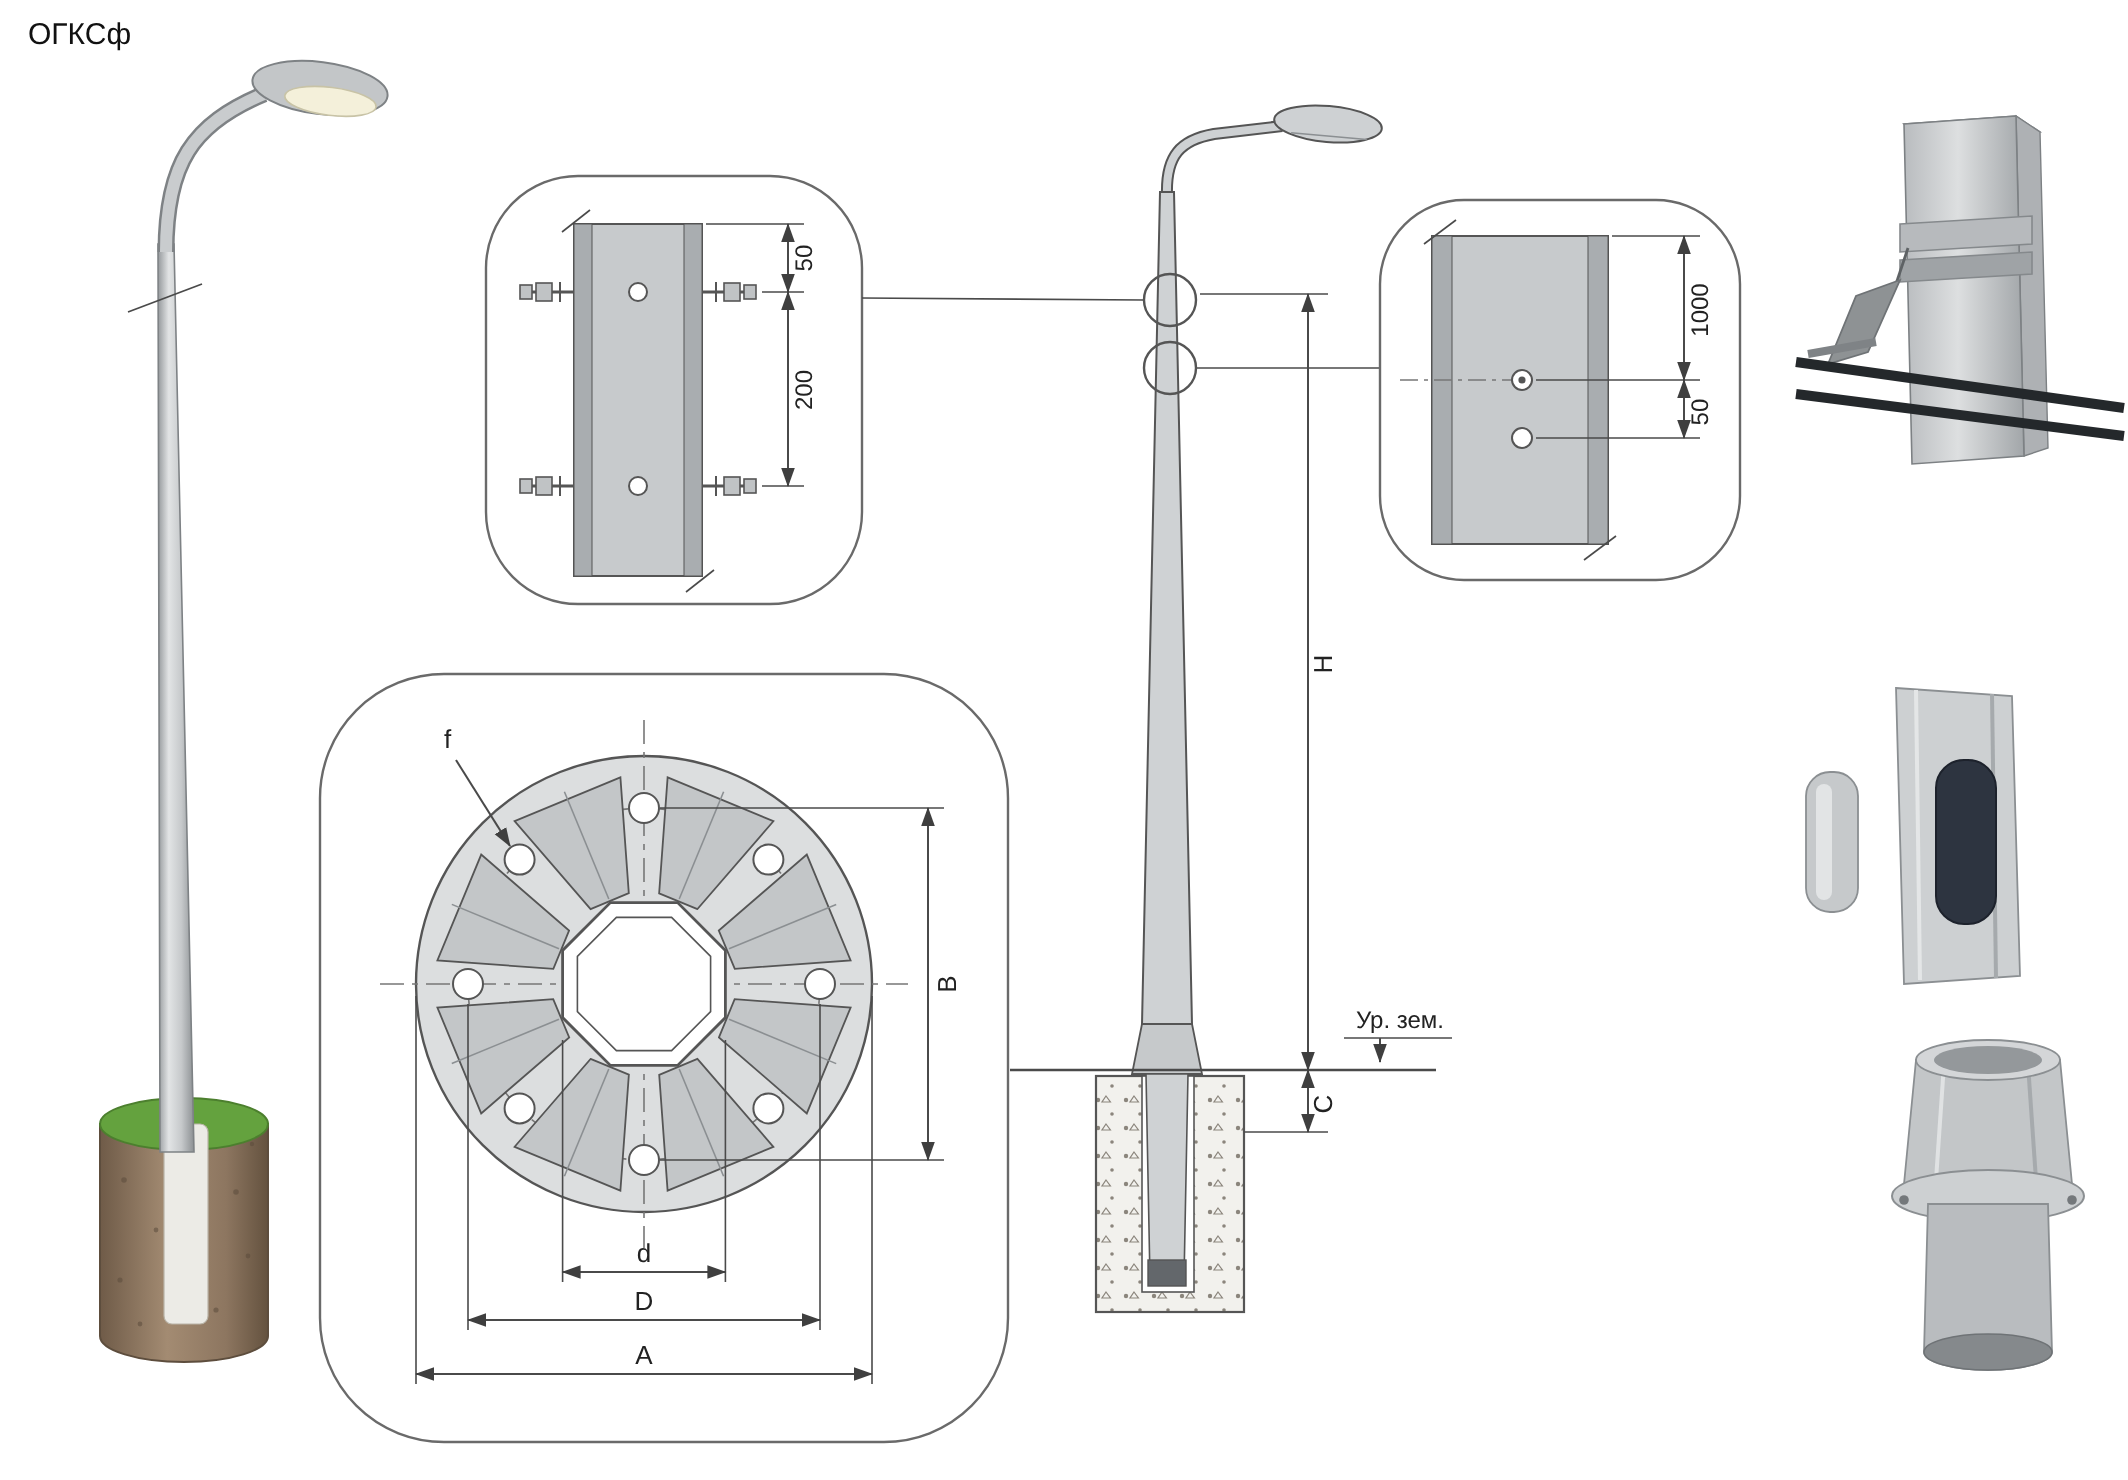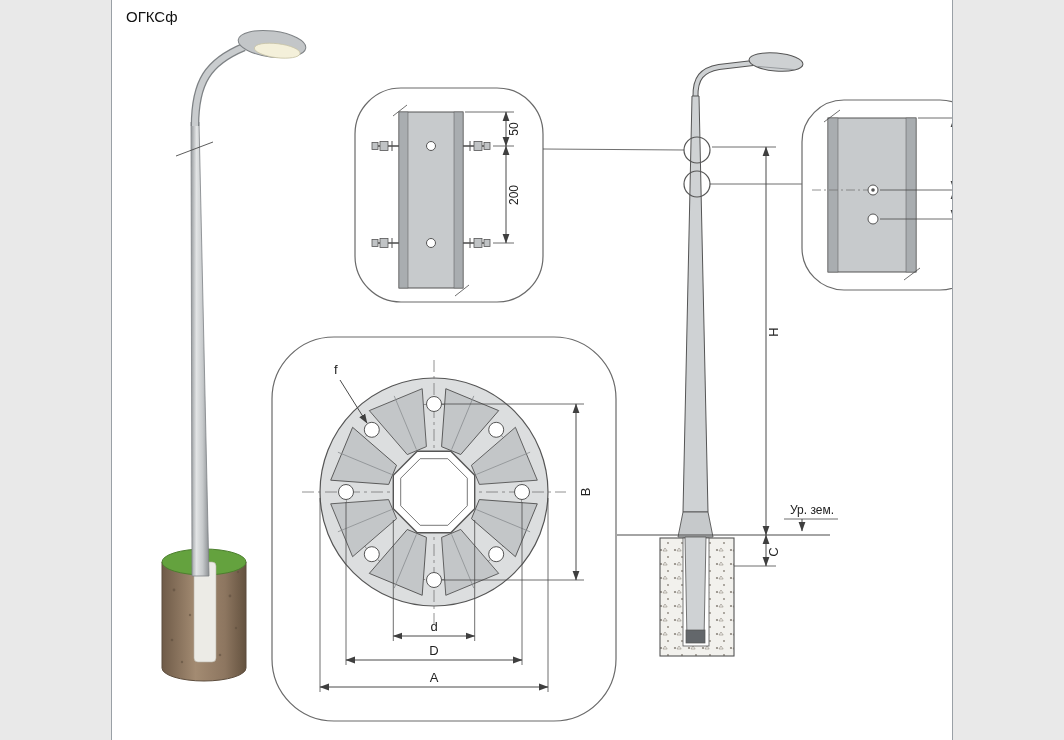--- a/index.html
+++ b/index.html
@@ -1,16 +1,16 @@
 <!DOCTYPE html>
 <html><head>
 <meta charset="utf-8">
 <style>
   html,body{margin:0;padding:0;background:#e9e9e9;}
-  .canvas{position:relative;width:840px;height:740px;background:#ffffff;outline:1px solid #9aa0a6;overflow:hidden;margin:0 auto;font-family:"Liberation Sans",sans-serif;}
+  .canvas{position:relative;width:1064px;height:740px;background:#ffffff;outline:1px solid #9aa0a6;overflow:hidden;margin:0 auto;font-family:"Liberation Sans",sans-serif;}
   svg{display:block;}
   text{font-family:"Liberation Sans",sans-serif;fill:#222;}
   .title{font-size:15px;fill:#111;}
   .dim{font-size:12px;}
   .dimI{font-size:13px;}
   .thin{stroke:#4a4a4a;stroke-width:0.8;fill:none;}
   .dimline{stroke:#4a4a4a;stroke-width:1;fill:none;}
   .callout{fill:#ffffff;stroke:#6a6a6a;stroke-width:1.2;}
 </style>
 </head>

